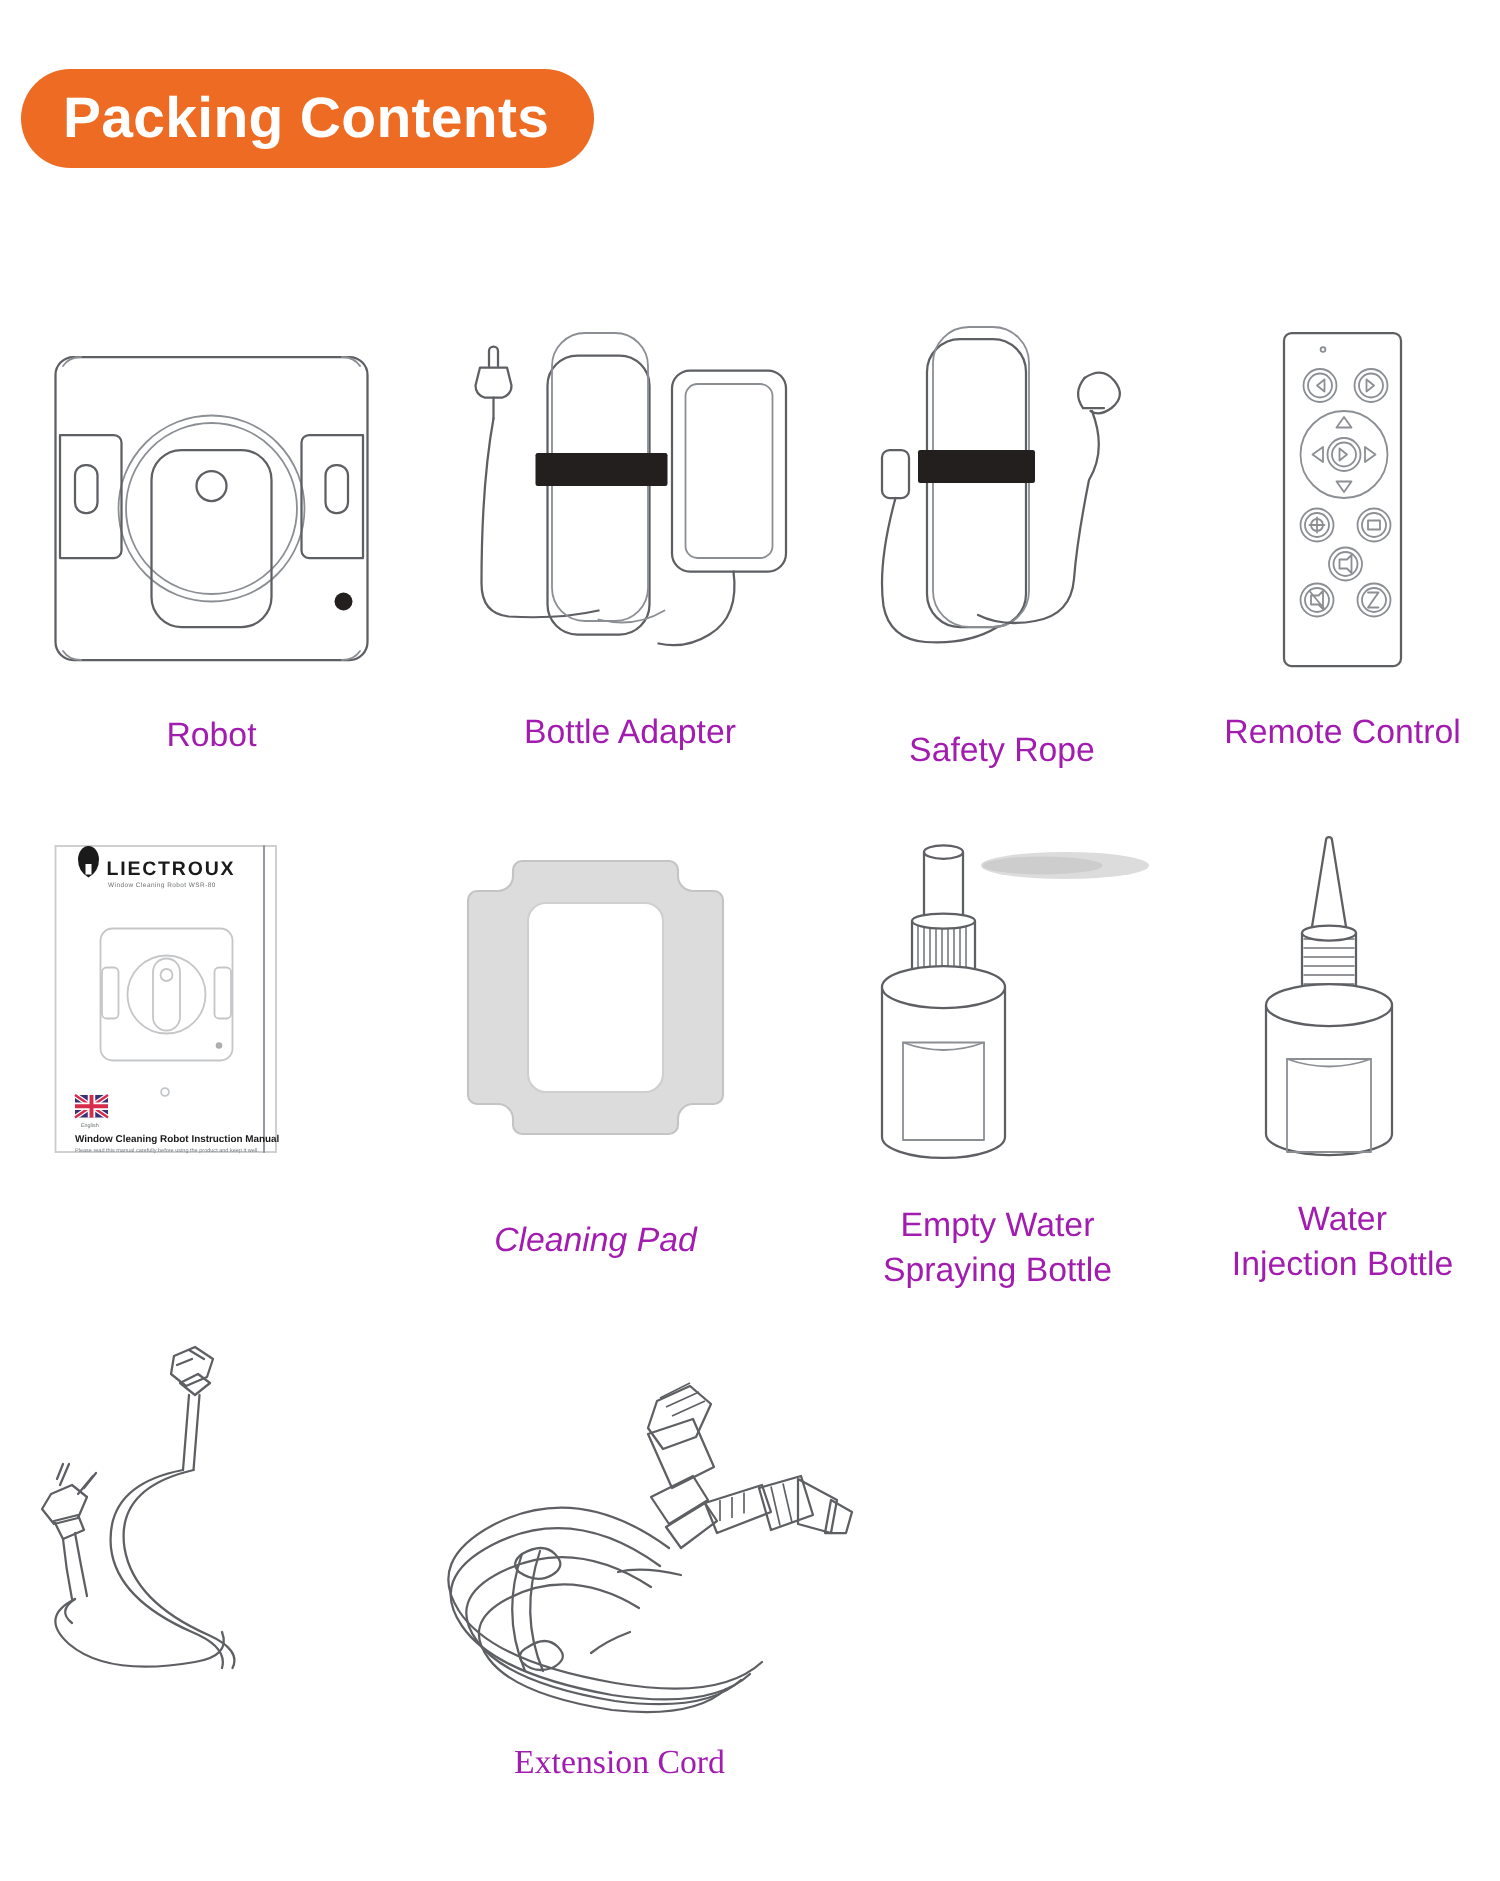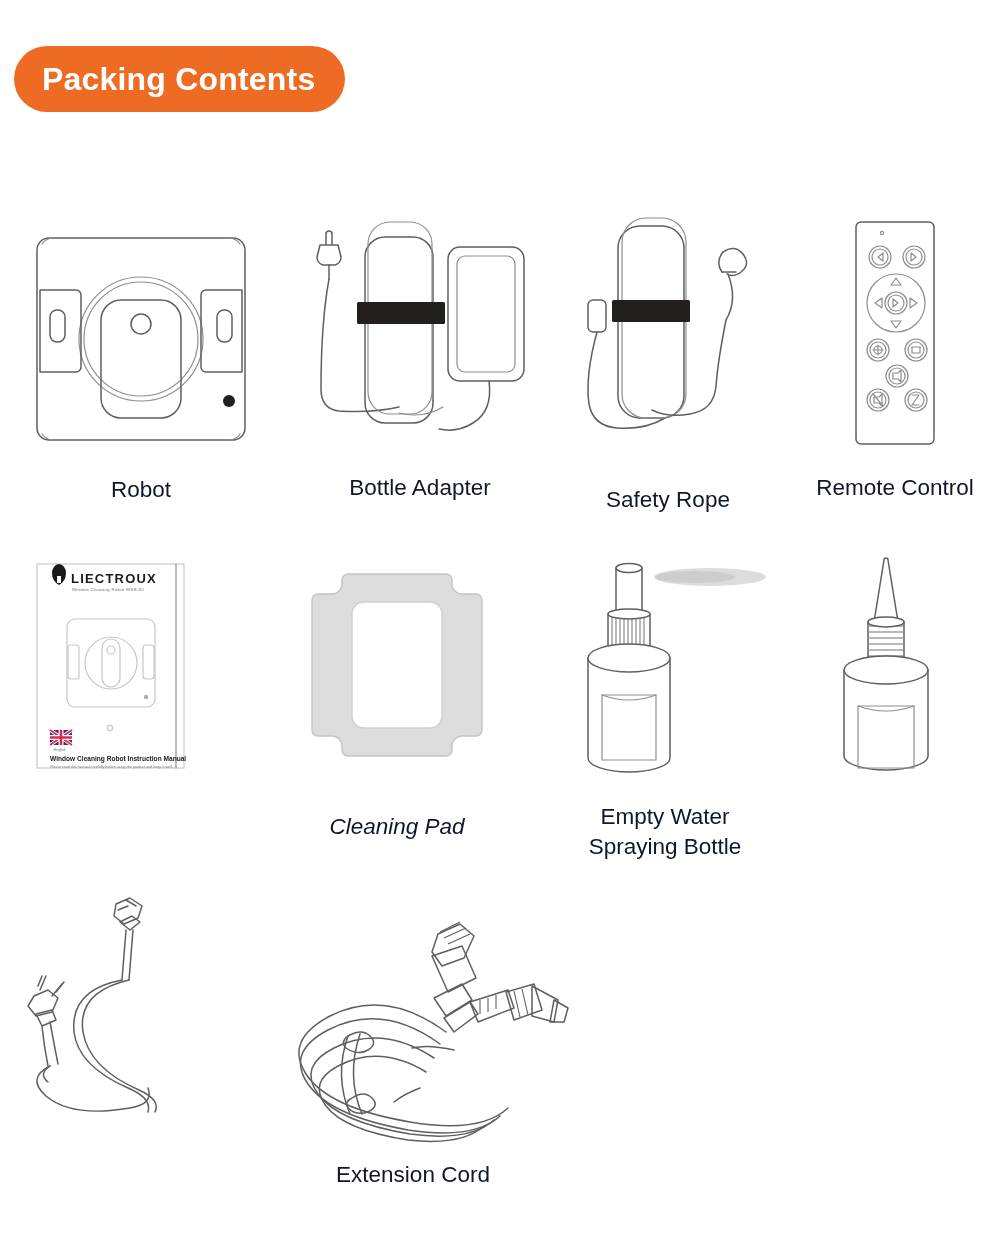--- a/index.html
+++ b/index.html
@@ -25,21 +25,21 @@
     height: 66px;
     padding: 0 30px 0 28px;
     background: #ED6B22;
     border-radius: 33px;
     display: flex;
     align-items: center;
     box-sizing: border-box;
   }
   #header-badge .title {
     color: #ffffff;
-    font-size: 32px;
+    font-size: 38px;
     font-weight: bold;
     letter-spacing: 0.2px;
     line-height: 1;
     white-space: nowrap;
   }
 
   
   .row {
     position: absolute;
     left: 0;
@@ -53,21 +53,21 @@
     position: absolute;
     top: 0;
     text-align: center;
   }
   .art {
     position: relative;
     margin: 0 auto;
   }
   .caption {
     font-size: 22.5px;
-    color: #0f172a;
+    color: #a21caf;
     line-height: 1.33;
     white-space: pre-line;
     text-align: center;
     font-family: "Liberation Sans", sans-serif;
   }
 
   svg { display: block; overflow: visible; }
   .ln   { fill: none; stroke: #5d5f63; stroke-width: 1.5; stroke-linecap: round; stroke-linejoin: round; }
   .ln-t { fill: none; stroke: #8b8e93; stroke-width: 1.2; stroke-linecap: round; stroke-linejoin: round; }
   .fill-w { fill: #ffffff; }
@@ -271,20 +271,22 @@
           <line x1="79" y1="110" x2="113" y2="110"></line>
             <line x1="79" y1="116" x2="113" y2="116"></line>
         </g>
         <ellipse class="ln fill-w" cx="96" cy="82" rx="18" ry="5"></ellipse>
         <path class="ln" d="M54 130 v86 a42 14 0 0 0 84 0 v-86" fill="#ffffff"></path>
         <ellipse class="ln fill-w" cx="96" cy="130" rx="42" ry="14"></ellipse>
         <path class="ln-t" d="M68 166 h56 v62 h-56 z" fill="none"></path>
         <path class="ln-t" d="M68 166 q28 10 56 0"></path>
       </svg>
     </div>
+    <div class="caption" style="margin-top:8px;">Water
+Injection Bottle</div>
   </div>
 </div>
 
 <div class="row" id="row-3">
 
   <div class="cell" style="left:10px; width:200px;">
     <div class="art" style="width:200px; height:250px;">
       <svg width="200" height="250" viewBox="0 0 200 250">
         <path class="ln" d="M106 32 l14 -6 l12 8 l-4 12 l-14 6 l-10 -8 z" fill="#ffffff"></path>
         <path class="ln" d="M108 38 l10 -4 M116 28 l10 6"></path>
@@ -335,15 +337,15 @@
         <path class="ln" d="M192 172 q-58 -42 -112 -14 q-42 22 -20 54 q22 32 100 46 q66 10 92 -14"></path>
         <path class="ln" d="M186 186 q-52 -34 -100 -10 q-36 18 -16 46 q20 28 92 40 q60 8 84 -14"></path>
         <path class="ln" d="M178 200 q-46 -28 -88 -6 q-30 16 -12 40 q18 24 82 34 q54 6 76 -14"></path>
         <path class="ln" d="M100 164 q-14 40 2 78"></path>
         <path class="ln" d="M112 162 q-14 42 2 80"></path>
         <path class="ln" d="M100 164 q14 -8 22 0 q8 8 -2 14 q-10 6 -22 -2 q-6 -6 2 -12 z" fill="#ffffff"></path>
         <path class="ln" d="M104 226 q12 -8 20 0 q8 8 -4 14 q-12 4 -20 -4 q-4 -6 4 -10 z" fill="#ffffff"></path>
         <path class="ln" d="M172 216 q-16 6 -26 14"></path>
       </svg>
     </div>
-    <div class="caption" style="margin-top:38px;">Extension Cord</div>
+    <div class="caption" style="margin-top:38px;font-family:Liberation Serif, serif;">Extension Cord</div>
   </div>
 </div>
 
 </body></html>

